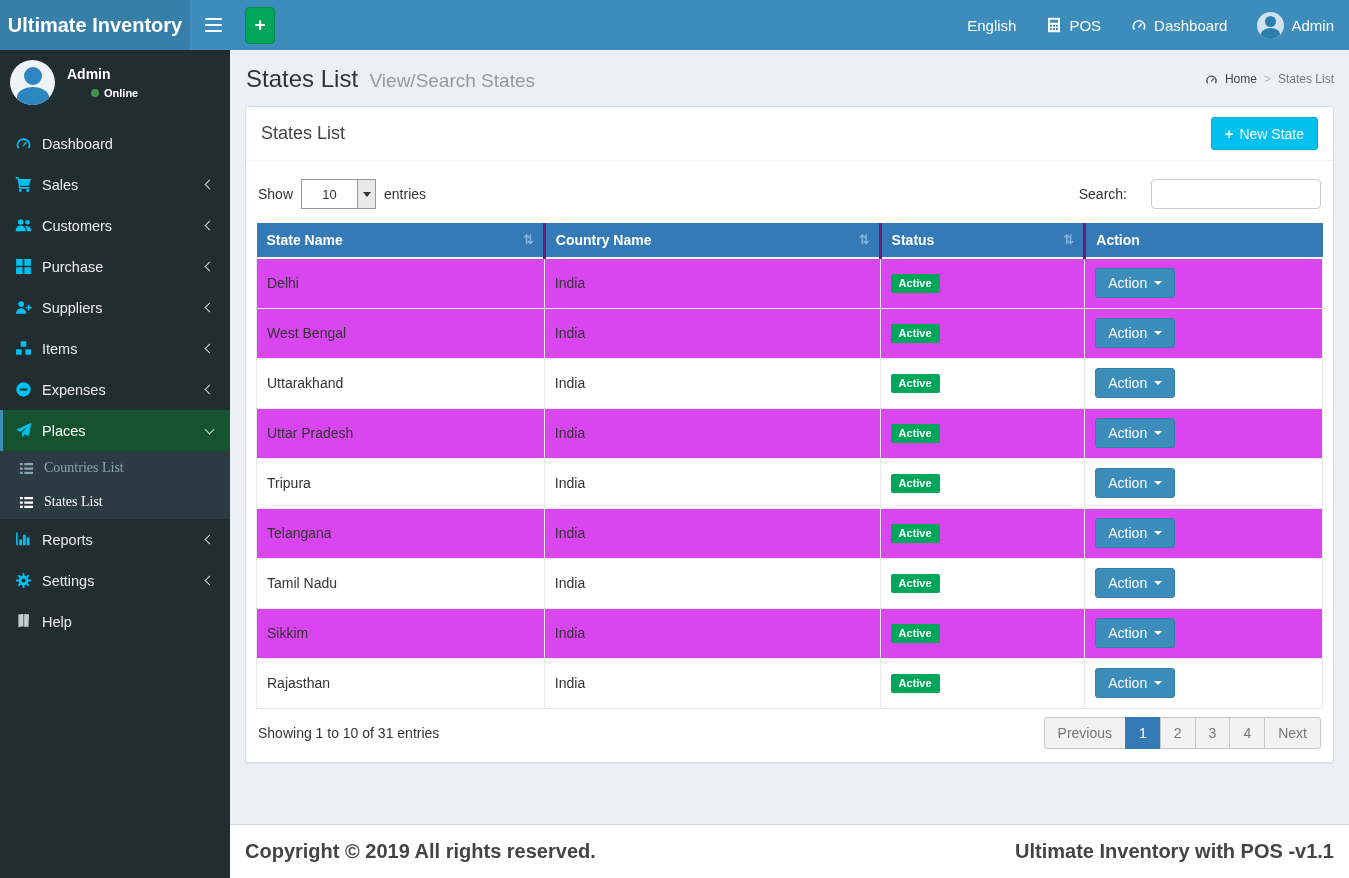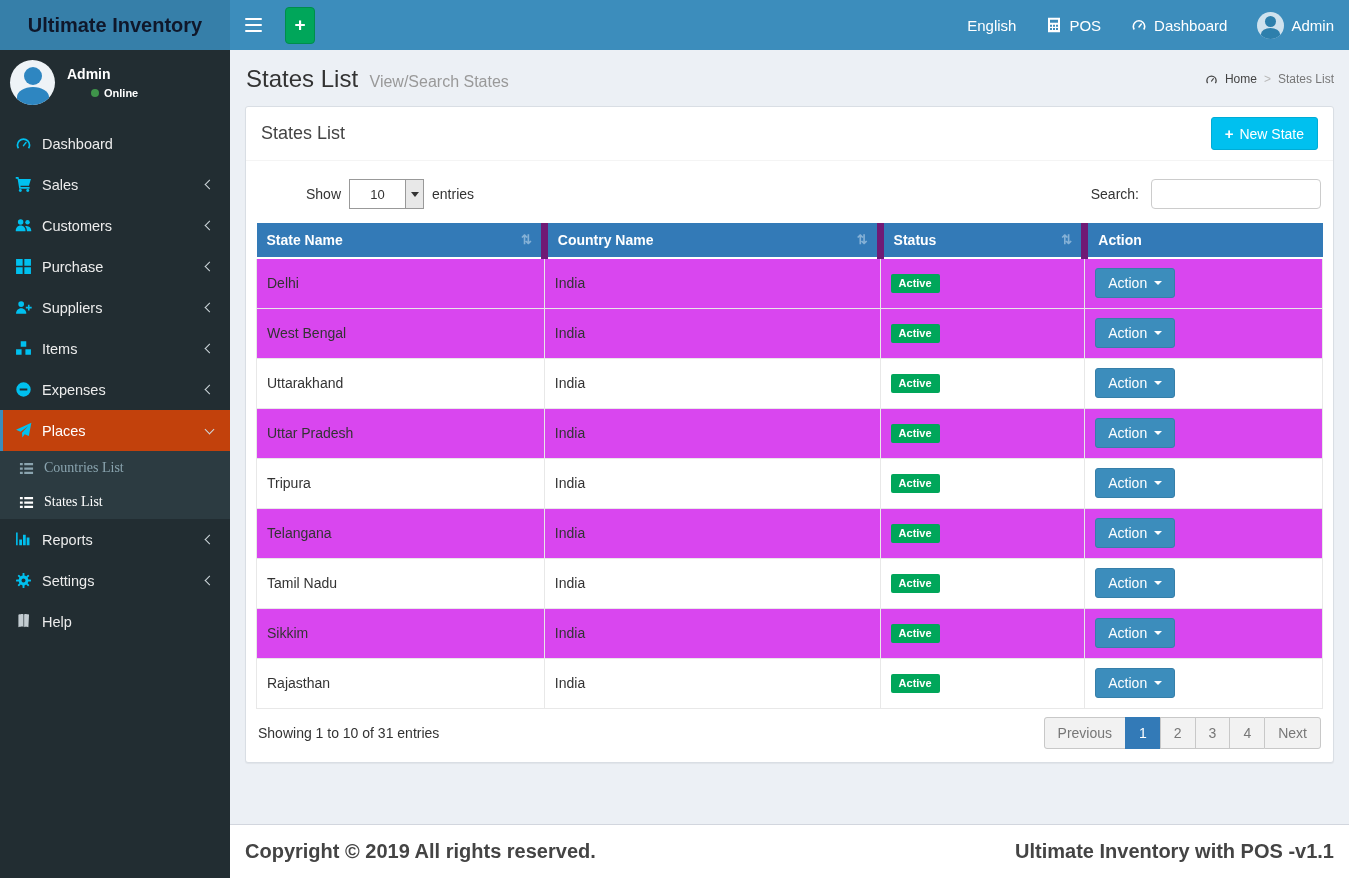--- a/index.html
+++ b/index.html
@@ -1,20 +1,20 @@
 <!DOCTYPE html>
 <html><head>
 <meta charset="utf-8">
 <style>
   * { margin:0; padding:0; box-sizing:border-box; }
   html,body { width:1349px; height:878px; font-family:"Liberation Sans", sans-serif; background:#ecf0f5; overflow:hidden; }
 
   
   .navbar { display:flex; height:50px; width:100%; }
-  .logo { width:230px; background:#367fa9; color:#0f172a; font-size:20px; font-weight:bold;
+  .logo { width:190px; background:#367fa9; color:#ffffff; font-size:20px; font-weight:bold;
           display:flex; align-items:center; justify-content:center; flex:none; }
   .navbar-main { flex:1; background:#3c8dbc; display:flex; align-items:center; }
   .hamburger { padding:15px; cursor:pointer; display:flex; flex-direction:column; gap:3.5px; }
   .hamburger i { width:17px; height:2.5px; background:#fff; border-radius:1px; }
   .quick-add { width:30px; height:37px; background:#00a65a; border:1px solid #008d4c; border-radius:4px;
                color:#fff; font-size:19px; font-weight:bold; display:flex; align-items:center; justify-content:center;
                margin-left:8px; cursor:pointer; }
   .nav-right { margin-left:auto; display:flex; align-items:center; height:50px; }
   .nav-item { display:flex; align-items:center; gap:7px; padding:0 15px; height:50px; color:#fff; font-size:15px; cursor:pointer; }
   .nav-item svg { width:16px; height:16px; fill:#fff; display:block; }
@@ -33,68 +33,68 @@
   .user-avatar .head { position:absolute; width:18px; height:18px; border-radius:50%; background:#2e86c1; left:13.5px; top:7px; }
   .user-avatar .body { position:absolute; width:32px; height:20px; border-radius:50% 50% 0 0; background:#2e86c1; left:6.5px; top:27px; }
   .user-info { margin-left:12px; }
   .user-name { color:#fff; font-size:14px; font-weight:bold; }
   .user-status { color:#fff; font-size:11px; font-weight:bold; margin-top:5px; display:flex; align-items:center; gap:5px;padding-left:24px; }
   .status-dot { width:8px; height:8px; border-radius:50%; background:#3f944a; display:inline-block; }
 
   .menu { list-style:none; margin-top:8px; }
   .menu-item { display:flex; align-items:center; padding:12px 15px 12px 12px; border-left:3px solid transparent;
                color:#ececec; font-size:14.5px; cursor:pointer; }
-  .menu-item.active { background:#c2410c; border-left-color:#3c8dbc; color:#fff; }
+  .menu-item.active { background:#14532d; border-left-color:#3c8dbc; color:#fff; }
   .menu-icon { width:17px; height:17px; margin-right:10px; flex:none; color:#00c0ef; }
   .menu-icon.muted { color:#c3ccd1; }
   .menu-icon svg { width:17px; height:17px; fill:currentColor; display:block; }
   .menu-label { flex:1; }
   .chev { width:7px; height:7px; border:solid #cfd8dc; border-width:0 0 1.5px 1.5px; flex:none; margin-right:2px; }
   .chev.left { transform:rotate(45deg); }
   .chev.down { transform:rotate(-45deg); margin-top:-3px; }
   .submenu { list-style:none; background:#2c3b41; }
   .submenu-item { display:flex; align-items:center; padding:9px 15px 9px 19px; color:#8aa4af; font-size:14px; cursor:pointer;font-family:Liberation Serif, serif; }
   .submenu-item.active { color:#fff; }
   .submenu-item .menu-icon { width:15px; height:15px; color:inherit; }
   .submenu-item .menu-icon svg { width:15px; height:15px; }
 
   
   .content { flex:1; padding:15px; overflow:hidden; }
   .content-header { display:flex; align-items:center; justify-content:space-between; padding:0 0 13px 1px; }
   .page-title { font-size:24px; color:#333; font-weight:normal; display:inline; }
-  .page-subtitle { font-size:16px; color:#999; margin-left:7px; }
+  .page-subtitle { font-size:19px; color:#999; margin-left:7px; }
   .breadcrumb { display:flex; align-items:center; gap:7px; font-size:12px; color:#444; }
   .breadcrumb svg { width:13px; height:13px; fill:#444; display:block; }
   .crumb { cursor:pointer; }
   .crumb.current { color:#777; cursor:default; }
   .crumb-sep { color:#b8b8b8; }
 
   
   .panel { background:#fff; border:1px solid #d9dee4; border-radius:3px; box-shadow:0 1px 1px rgba(0,0,0,.05); }
   .panel-header { display:flex; align-items:center; justify-content:space-between; padding:10px 15px; border-bottom:1px solid #f4f4f4; }
   .panel-title { font-size:18px; color:#444; font-weight:normal; }
   .btn-new { background:#00c0ef; border:1px solid #00acd6; color:#fff; font-size:14px; border-radius:3px;
              padding:7px 13px; cursor:pointer; display:flex; align-items:center; gap:6px; }
   .btn-new .plus { font-weight:bold; font-size:15px; }
   .panel-body { padding:10px; }
 
-  .table-toolbar { display:flex; align-items:center; justify-content:space-between; padding:8px 2px 14px 2px;margin-left:48px; }
+  .table-toolbar { display:flex; align-items:center; justify-content:space-between; padding:8px 2px 14px 2px; }
   .length-ctl { display:flex; align-items:center; gap:8px; font-size:14px; color:#333; }
   .dt-select { display:inline-flex; width:75px; height:30px; border:1px solid #999; background:#fff; cursor:pointer; }
   .dt-select .val { flex:1; display:flex; align-items:center; justify-content:center; font-size:13px; color:#333; }
   .dt-select .arrow { width:18px; background:#e8e8e8; border-left:1px solid #999; display:flex; align-items:center; justify-content:center; }
   .dt-select .arrow i { width:0; height:0; border-left:4px solid transparent; border-right:4px solid transparent; border-top:5px solid #333; }
-  .search-ctl { display:flex; align-items:center; gap:12px; font-size:14px; color:#333; }
+  .search-ctl { display:flex; align-items:center; gap:24px; font-size:14px; color:#333; }
   .search-input { width:170px; height:30px; border:1px solid #ccc; border-radius:4px; padding:4px 8px; font-size:13px;
                   font-family:"Liberation Sans", sans-serif; }
 
   
   table.data { width:100%; border-collapse:collapse; }
   table.data th { background:#337ab7; color:#fff; font-size:14px; font-weight:bold; text-align:left;
-                  padding:9px 26px 9px 10px; border-right:7px solid #701a75; border-bottom:2px solid #fff; position:relative; cursor:pointer; }
+                  padding:9px 26px 9px 10px; border-right:3px solid #701a75; border-bottom:2px solid #fff; position:relative; cursor:pointer; }
   table.data th:last-child { border-right:none; cursor:default; }
   table.data th .sort { position:absolute; right:9px; top:50%; transform:translateY(-52%); color:#85b1d6; font-size:13px; }
   table.data td { font-size:14px; color:#333; padding:8px 10px; border:1px solid #e8e8e8; border-top:none; height:50px; }
   table.data tr.odd td { background:#d946ef; }
   table.data tr.even td { background:#fff; }
   .badge-active { background:#00a65a; color:#fff; font-size:11px; font-weight:bold; padding:3px 8px 4px; border-radius:2px; display:inline-block; }
   .btn-action { background:#3c8dbc; border:1px solid #367fa9; color:#fff; font-size:14px; padding:6px 12px;
                 border-radius:3px; cursor:pointer; display:inline-flex; align-items:center; gap:7px; }
   .caret { width:0; height:0; border-left:4px solid transparent; border-right:4px solid transparent; border-top:4px solid #fff; }
 

